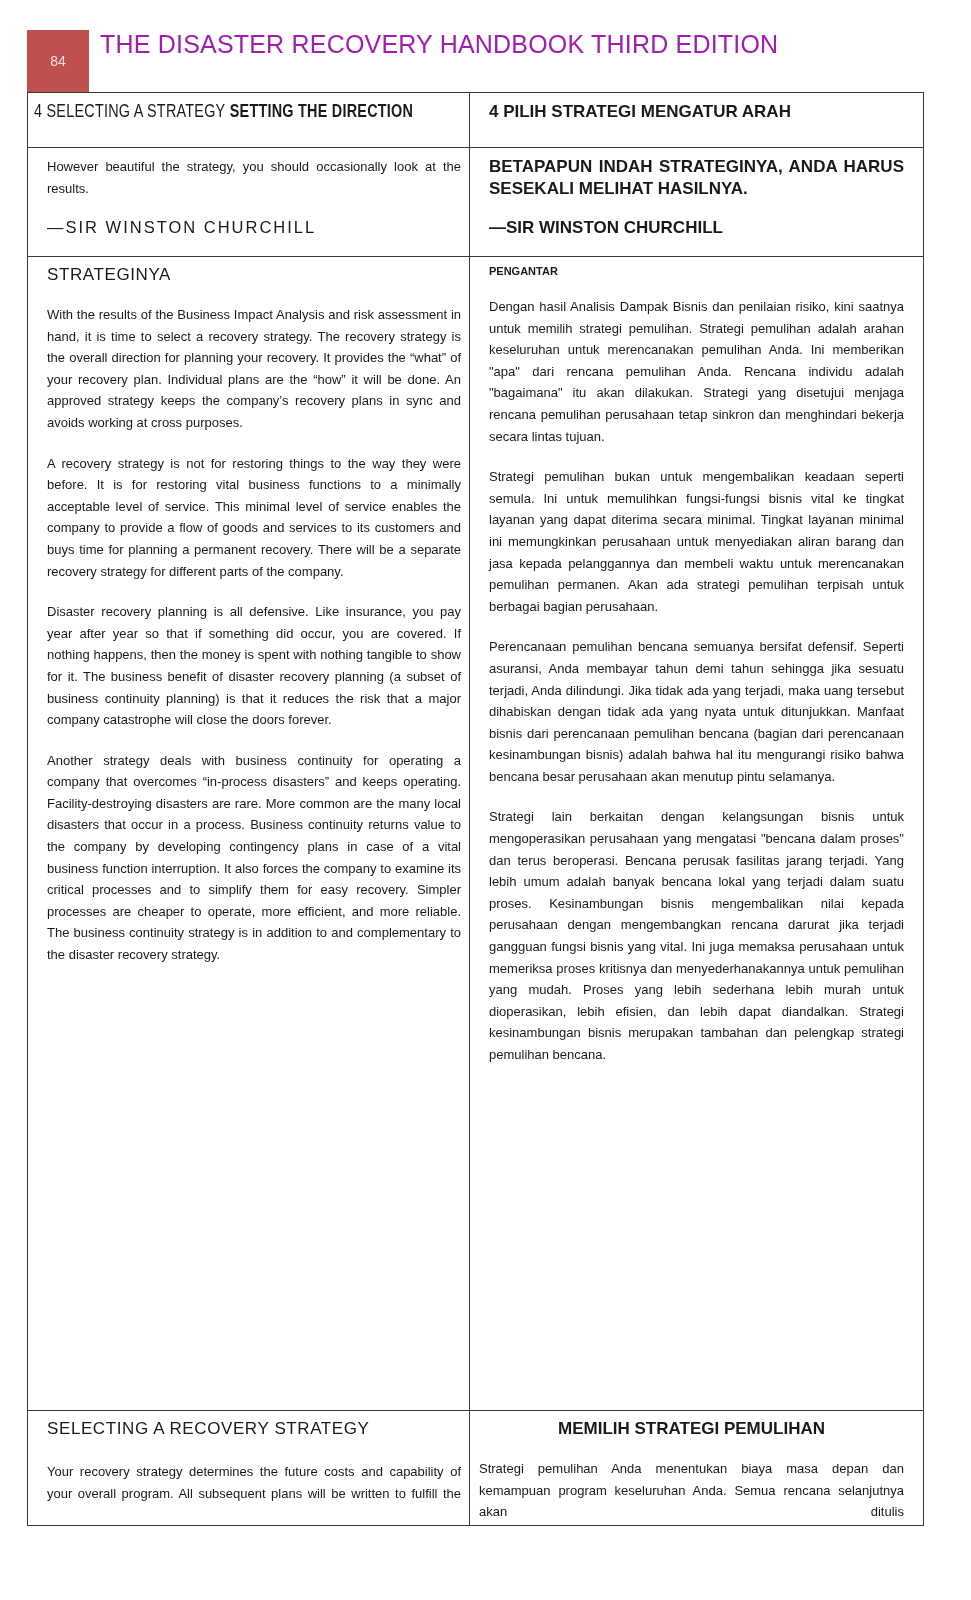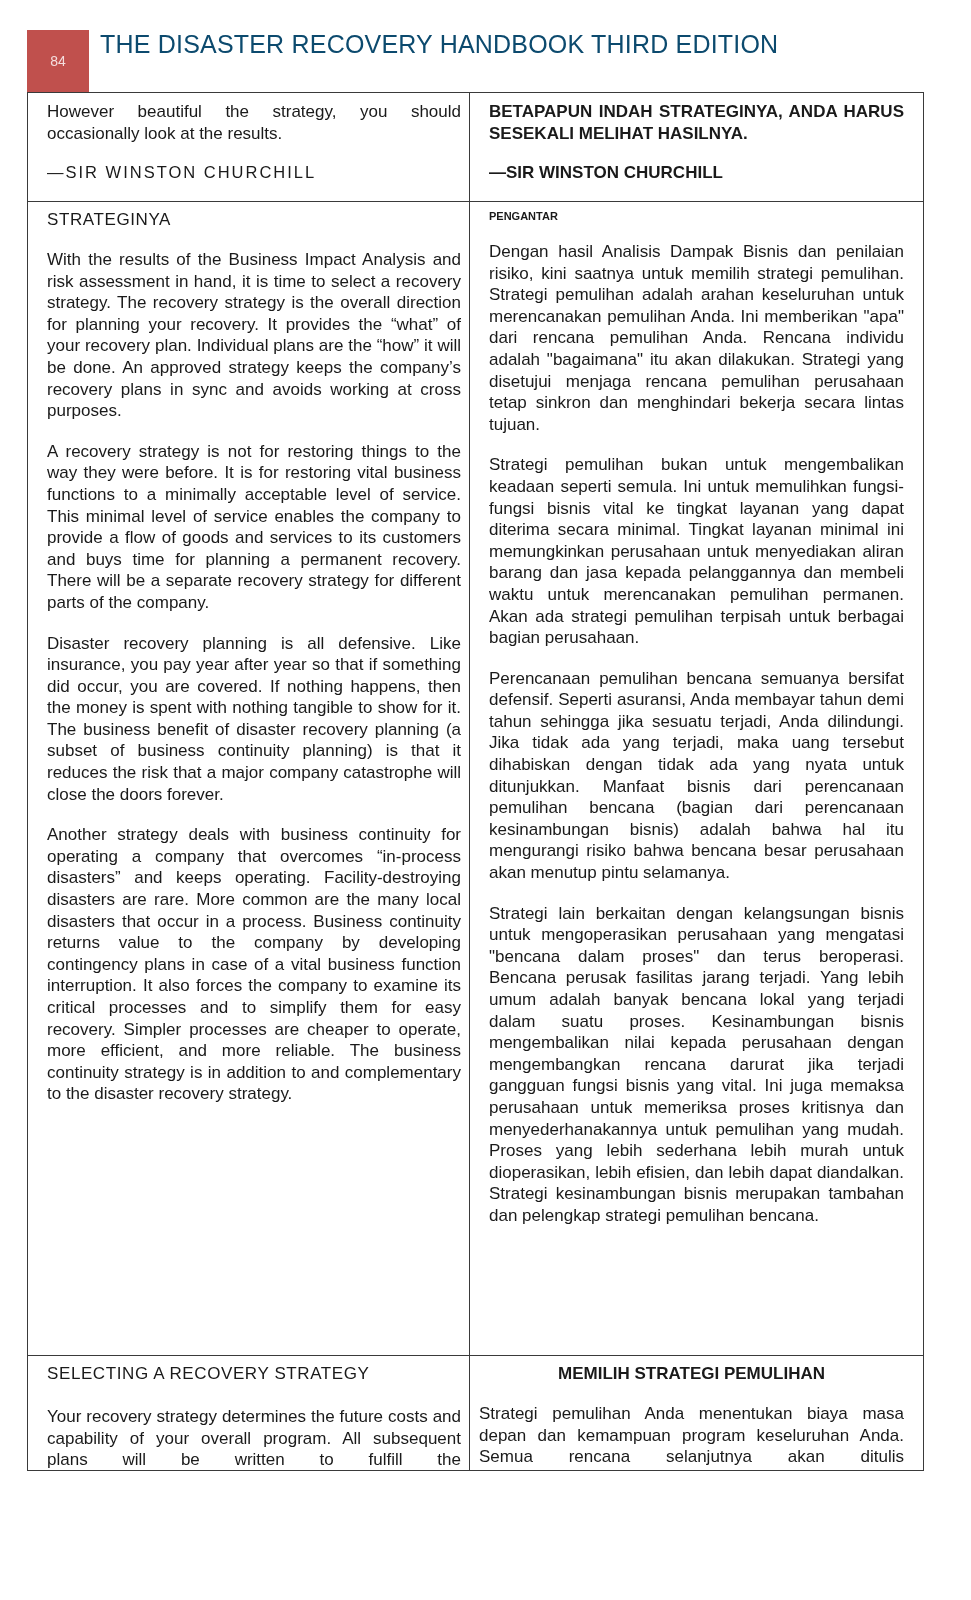--- a/index.html
+++ b/index.html
@@ -2,34 +2,34 @@
 <html><head>
 <meta charset="utf-8">
 <style>
   html, body { margin: 0; padding: 0; background: #ffffff; }
   body { width: 971px; height: 1600px; position: relative; overflow: hidden;
          font-family: "Liberation Sans", sans-serif; color: #1a1a1a; }
   .page-num-box { position: absolute; left: 27px; top: 30px; width: 62px; height: 62px;
          background: #c0504d; display: flex; align-items: center; justify-content: center; }
   .page-num-box span { color: #f4dede; font-size: 14px; }
   .running-title { position: absolute; left: 100px; top: 30px; font-size: 25px;
-         letter-spacing: 0.2px; color: #0c4a6e; white-space: nowrap; }
+         letter-spacing: 0.2px; color: #a21caf; white-space: nowrap; }
   table.bilingual { position: absolute; left: 27px; top: 92px; width: 896px;
          border-collapse: collapse; table-layout: fixed; }
   table.bilingual td { border: 1.5px solid #3a3a3a; vertical-align: top; padding: 0; }
   td.en { width: 441px; }
   td.id { width: 453px; }
   .cell-inner-en { padding: 0 8px 0 19px; }
   .cell-inner-id { padding: 0 19px 0 19px; }
   .hdr-en { font-family: "Liberation Sans", sans-serif; font-weight: bold; font-size: 18px;
          transform: scaleX(0.8); transform-origin: left; white-space: nowrap;
          padding-top: 8px; height: 46px; letter-spacing: 0.3px; }
   .hdr-en .light { font-weight: normal; }
   .hdr-id { font-weight: bold; font-size: 17px; padding-top: 9px; height: 45px; }
-  p { margin: 0; text-align: justify; font-size: 17px; line-height: 21.6px; }
+  p { margin: 0; text-align: justify; font-size: 13px; line-height: 21.6px; }
   .quote { padding-top: 8px; }
   .attrib-en { margin-top: 18px; letter-spacing: 2px; font-size: 16.5px; }
   .attrib-id { margin-top: 18px; font-weight: bold; font-size: 17px; }
   .quote-id p { font-weight: bold; font-size: 17px; }
   .quote-row-cell { height: 108px; }
   .sec-head-en { font-size: 17px; letter-spacing: 0.6px; padding-top: 8px; margin-bottom: 19px; }
   .sec-head-id { font-size: 11px; font-weight: bold; padding-top: 8px; margin-bottom: 19px; }
   .para { margin-bottom: 19px; }
   .intro-row-cell { height: 1153px; }
   .last-row-cell { height: 114px; overflow: hidden; }
@@ -39,20 +39,35 @@
 </head>
 <body>
 
 <div class="page-num-box" style="background: rgb(192, 80, 77);">
   <span>84</span>
 </div>
 <div class="running-title">THE DISASTER RECOVERY HANDBOOK THIRD EDITION</div>
 
 <table class="bilingual">
   <tbody>
+      <tr>
+    <td class="en">
+      <div class="cell-inner-en" style="padding-left:6px;">
+        <div class="hdr-en">
+          <span class="light">4 SELECTING A STRATEGY</span>
+          <span>SETTING THE DIRECTION</span>
+        </div>
+      </div>
+    </td>
+    <td class="id">
+      <div class="cell-inner-id">
+        <div class="hdr-id">4 PILIH STRATEGI MENGATUR ARAH</div>
+      </div>
+    </td>
+  </tr>
 
   <tr>
     <td class="en quote-row-cell">
       <div class="cell-inner-en quote">
         <p>However beautiful the strategy, you should occasionally look at the results.</p>
         <p class="attrib-en">—SIR WINSTON CHURCHILL</p>
       </div>
     </td>
     <td class="id quote-row-cell">
       <div class="cell-inner-id quote quote-id">

